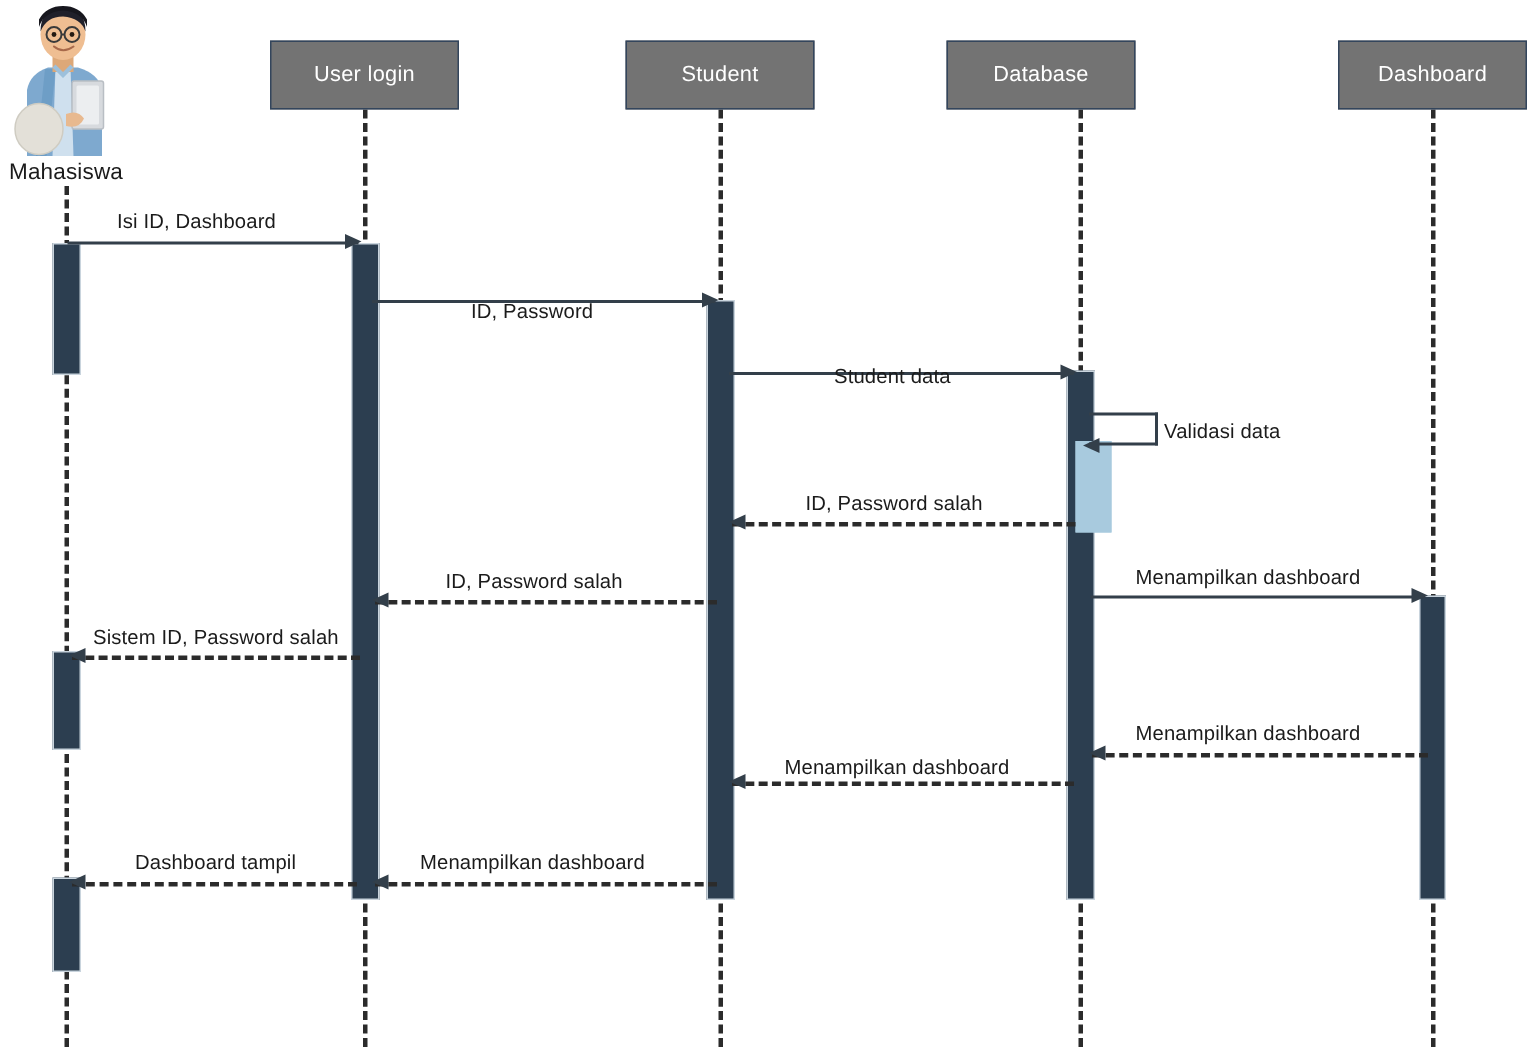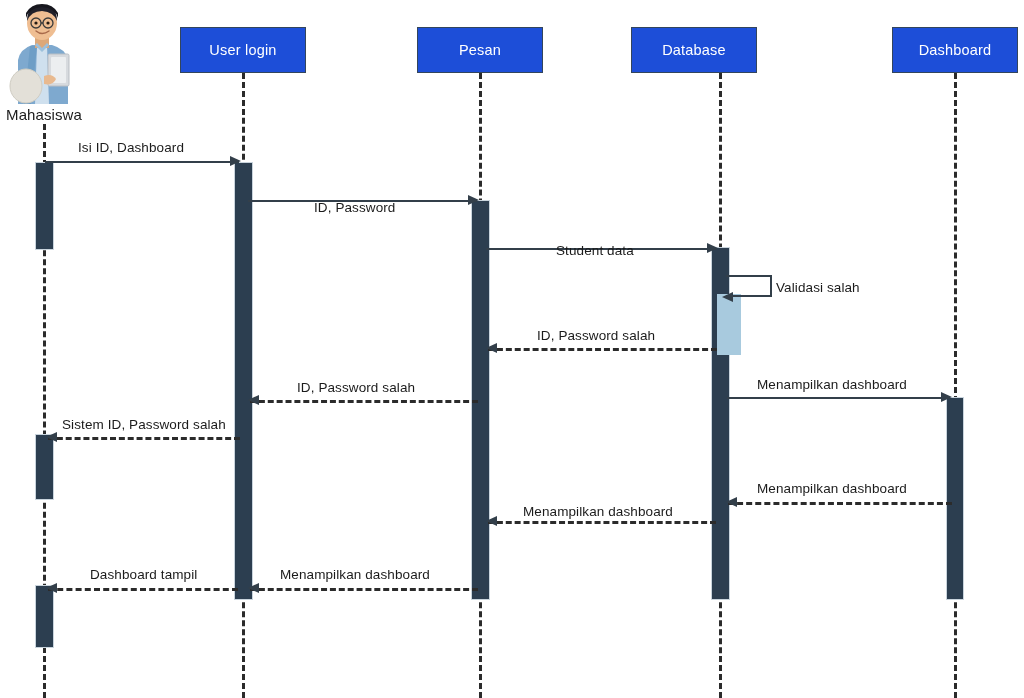--- a/index.html
+++ b/index.html
@@ -32,21 +32,21 @@
     top: 106px;
     width: 88px;
     text-align: center;
     font-size: 15px;
     color: #1b1b1b;
     letter-spacing: .1px;
   }
   
   .head-box {
     position: absolute;
-    background: #1d4ed8;
+    background: #737373;
     border: 1px solid #33455c;
     color: #ffffff;
     font-size: 14.5px;
     display: flex;
     align-items: center;
     justify-content: center;
     box-sizing: border-box;
     letter-spacing: .2px;
   }
   
@@ -163,21 +163,21 @@
       <div class="lifeline" style="left: 242px; top: 73px; height: 625px;"></div>
       <div class="lifeline" style="left: 479px; top: 73px; height: 625px;"></div>
       <div class="lifeline" style="left: 719px; top: 73px; height: 625px;"></div>
       <div class="lifeline" style="left: 954px; top: 73px; height: 625px;"></div>
     </div>
   <div id="heads-layer">
       <div class="head-box" style="left: 180px; top: 27px; width: 126px; height: 46px;">
         <span>User login</span>
       </div>
       <div class="head-box" style="left: 417px; top: 27px; width: 126px; height: 46px;">
-        <span>Pesan</span>
+        <span>Student</span>
       </div>
       <div class="head-box" style="left: 631px; top: 27px; width: 126px; height: 46px;">
         <span>Database</span>
       </div>
       <div class="head-box" style="left: 892px; top: 27px; width: 126px; height: 46px;">
         <span>Dashboard</span>
       </div>
     </div>
   <div id="activations-layer">
       <div class="activation" style="left: 35px; top: 162px; width: 19px; height: 88px;"></div>
@@ -200,21 +200,21 @@
         <div class="arrowhead right" style="left: 220px;"></div>
       </div>
       <div class="msg-label" style="left: 314px; top: 178px; margin-top: 22px;">ID, Password</div>
       <div class="msg" style="left: 486px; top: 248px; width: 230px;">
         <div class="line" style="width: 230px;"></div>
         <div class="arrowhead right" style="left: 221px;"></div>
       </div>
       <div class="msg-label" style="left: 556px; top: 243px;">Student data</div>
       <div class="self-msg" style="left: 726px; top: 275px; width: 46px; height: 22px;"></div>
       <div class="arrowhead left" style="position: absolute; left: 722px; top: 292px;"></div>
-      <div class="msg-label" style="left: 776px; top: 280px;">Validasi salah</div>
+      <div class="msg-label" style="left: 776px; top: 280px;">Validasi data</div>
       <div class="msg dashed" style="left: 488px; top: 348px; width: 229px;">
         <div class="line" style="width: 229px;"></div>
         <div class="arrowhead left" style="left: -2px;"></div>
       </div>
       <div class="msg-label" style="left: 537px; top: 328px;">ID, Password salah</div>
       <div class="msg dashed" style="left: 250px; top: 400px; width: 228px;">
         <div class="line" style="width: 228px;"></div>
         <div class="arrowhead left" style="left: -2px;"></div>
       </div>
       <div class="msg-label" style="left: 297px; top: 380px;">ID, Password salah</div>

